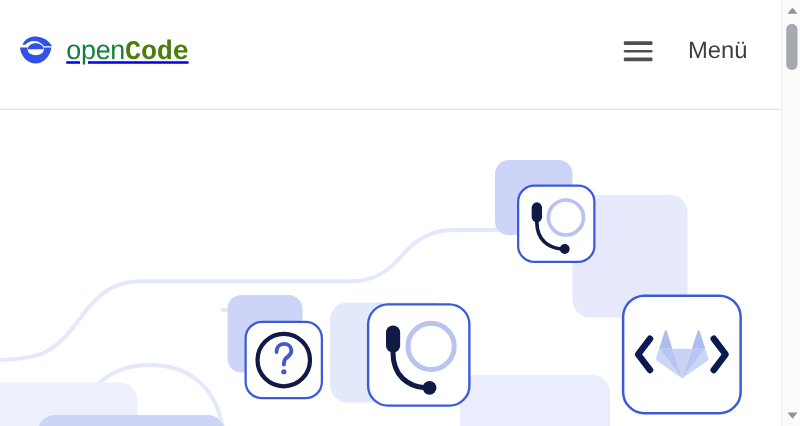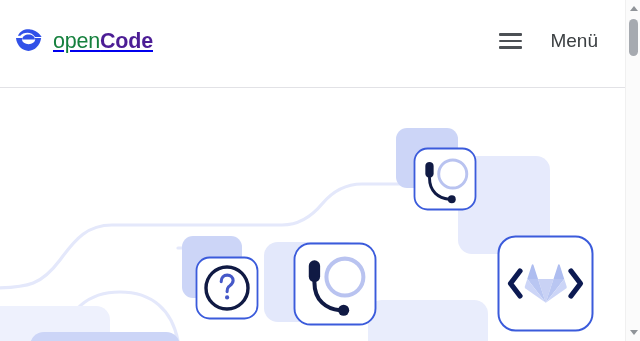--- a/index.html
+++ b/index.html
@@ -41,21 +41,21 @@
     cursor: pointer;
   }
   #brand-mark { display: block; width: 30px; height: 26px; }
   #brand-text {
     font-size: 21.5px;
     letter-spacing: -0.2px;
     color: #181c2a;
     white-space: nowrap;
   }
   #brand-text .w-light { font-weight: 300; color: #15803d; }
-  #brand-text .w-bold { font-weight: 700; color: #4c1d95; }
+  #brand-text .w-bold { font-weight: 700; color: #4d7c0f; font-family: Liberation Mono, monospace; }
 
   #menu-btn {
     position: absolute;
     right: 27px; top: 30px;
     display: flex;
     align-items: center;
     gap: 12px;
     cursor: pointer;
     background: none;
     border: 0;

